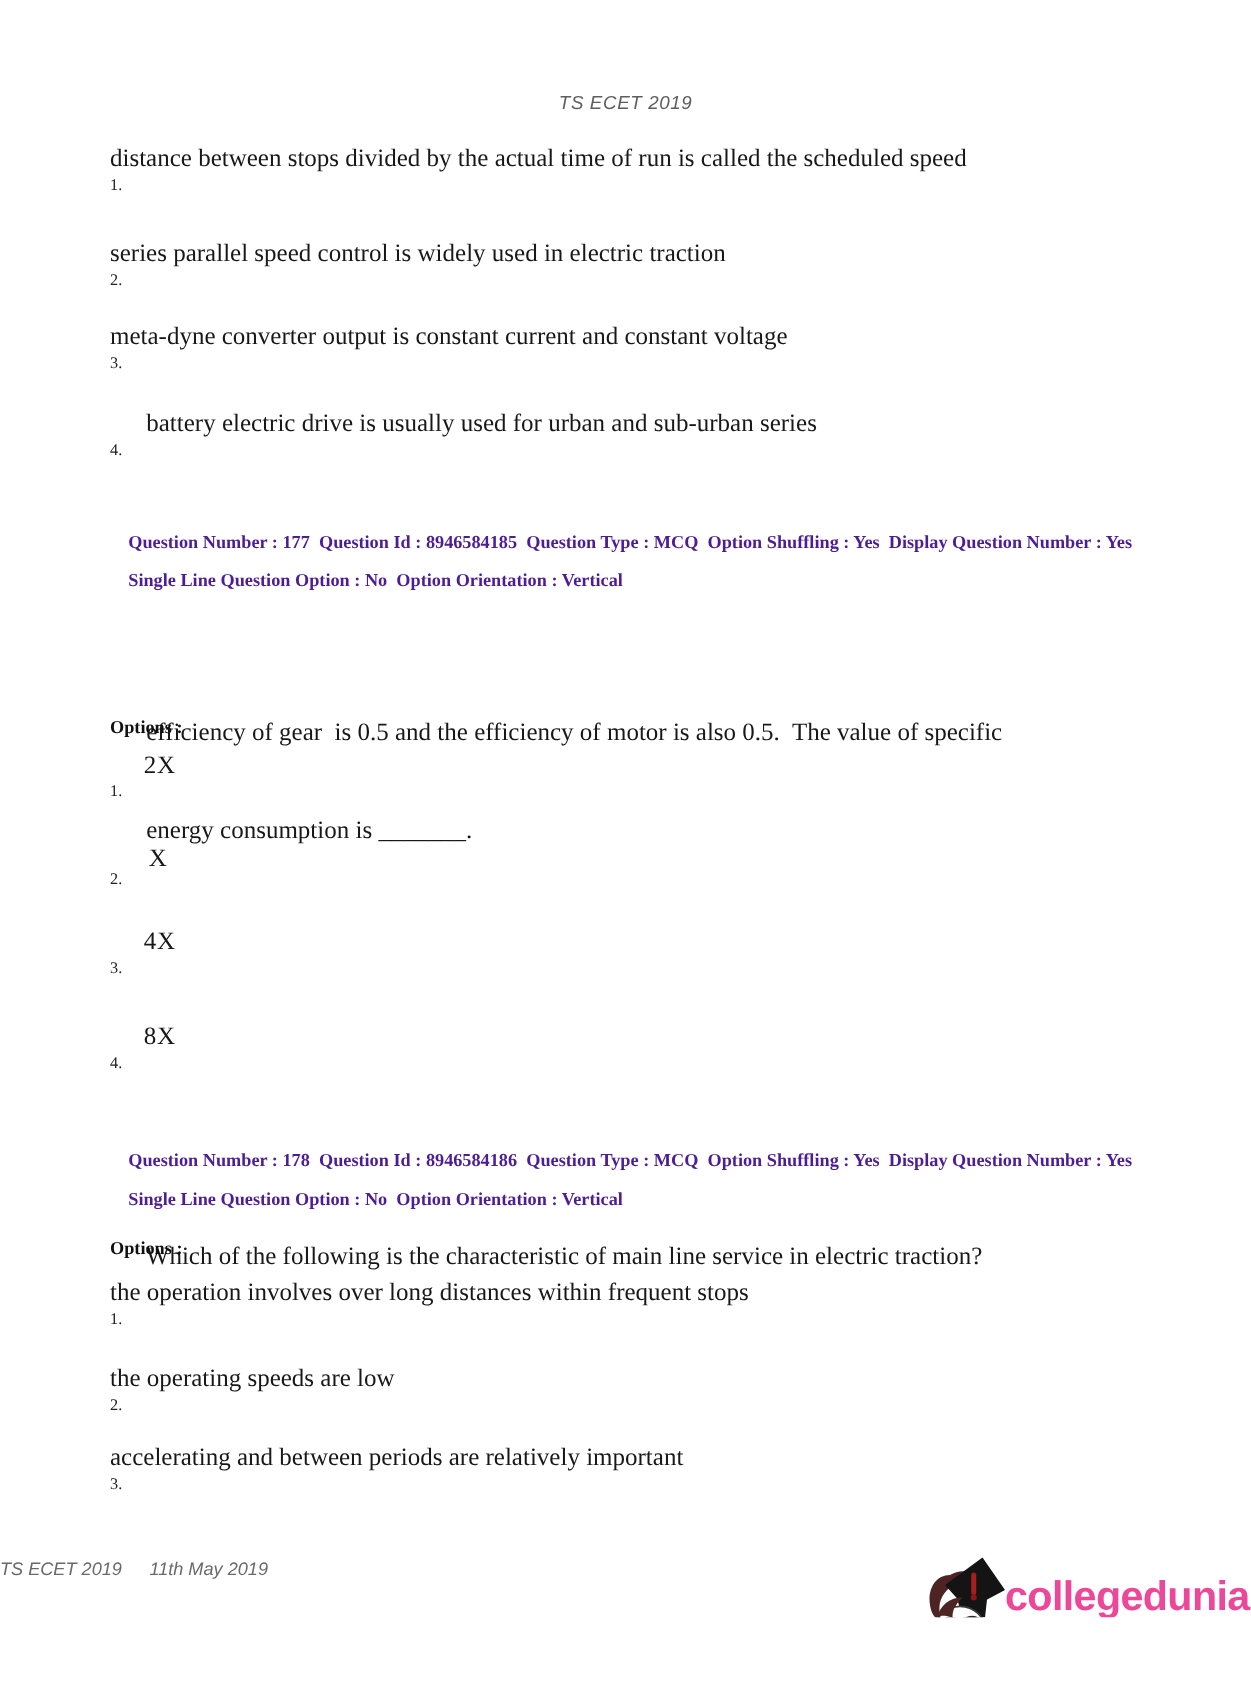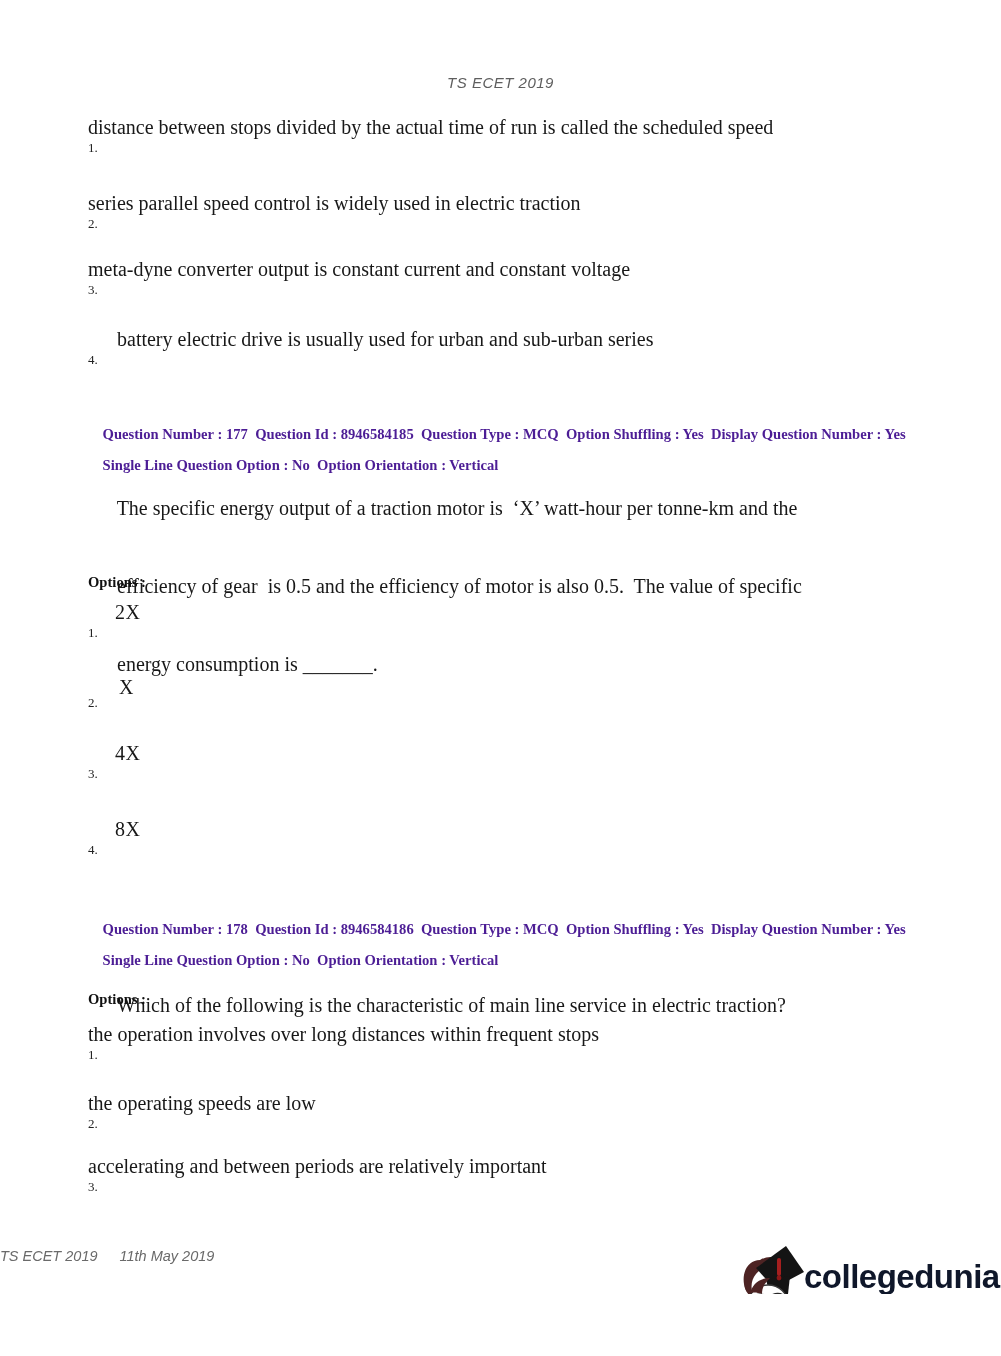--- a/index.html
+++ b/index.html
@@ -106,21 +106,21 @@
     position: absolute;
     left: 66px;
     top: 18px;
     white-space: nowrap;
   }
   .logo-brand {
     font-family: "Liberation Sans", sans-serif;
     font-weight: bold;
     font-size: 33px;
     letter-spacing: -0.5px;
-    color: #0f172a;
+    color: #ec4899;
   }
   .logo-tagline {
     margin-top: 2px;
     font-family: "Liberation Sans", sans-serif;
     font-weight: bold;
     font-size: 10.6px;
     letter-spacing: 0.2px;
     color: #7b4134;
   }
 </style>
@@ -147,21 +147,21 @@
     <span class="num">4.</span>
     <span class="txt" style="margin-left:29px;">battery electric drive is usually used for urban and sub-urban series</span>
   </div>
 
   <div class="meta" style="top:411px;">
     <span>Question Number : 177  Question Id : 8946584185  Question Type : MCQ  Option Shuffling : Yes  Display Question Number : Yes</span><br>
     <span>Single Line Question Option : No  Option Orientation : Vertical</span>
   </div>
 
   <div class="qtext" style="top:450px;">
-    <span>The specific energy output of a traction motor is  ‘X’ watt-hour per tonne-km and the</span><br>
+    <br>
     <span>efficiency of gear  is 0.5 and the efficiency of motor is also 0.5.  The value of specific</span><br>
     <span>energy consumption is _______.</span>
   </div>
 
   <div class="options-label" style="top:574px;">Options :</div>
 
   <div class="optrow short" style="top:601px;">
     <span class="num">1.</span>
     <span class="txt">2X</span>
   </div>

